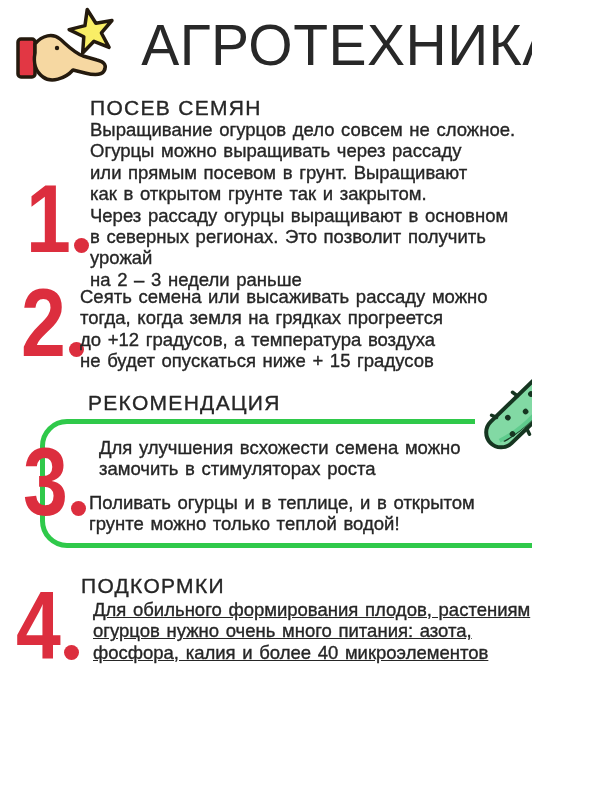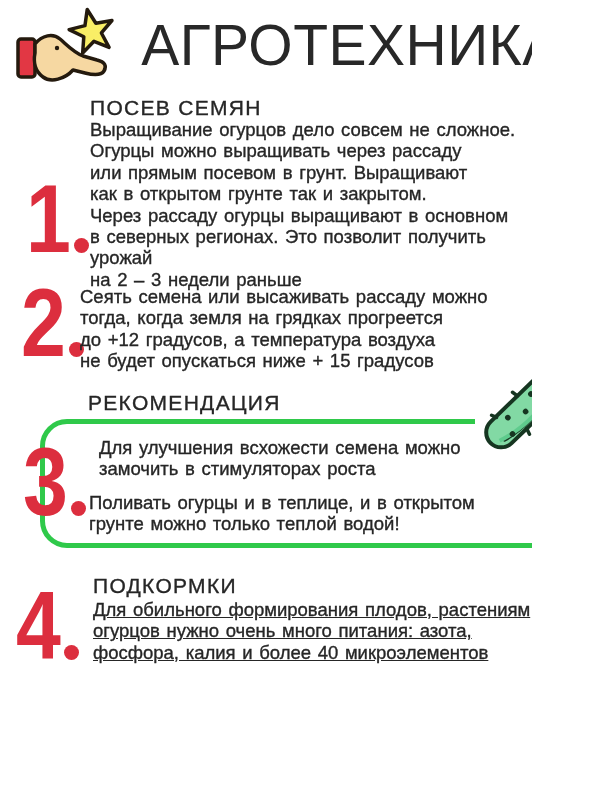--- a/index.html
+++ b/index.html
@@ -121,18 +121,18 @@
         <circle cx="89" cy="7" r="2.8"></circle>
           <circle cx="22" cy="24" r="2.8"></circle>
       </g>
     </g>
   </svg>
 
   <div class="bignum" style="left:16px;top:592px;">
     <span class="numeral">4</span>
     <span class="numdot"></span>
   </div>
-  <div class="sec-heading" style="left:93px;top:574px;">ПОДКОРМКИ</div>
+  <div class="sec-heading" style="left:81px;top:574px;">ПОДКОРМКИ</div>
   <div class="sec-body" style="left:93px;top:599px;text-decoration:underline;">Для обильного формирования плодов, растениям
 огурцов нужно очень много питания: азота,
 фосфора, калия и более 40 микроэлементов</div>
 
 </div>
 
 </body></html>

